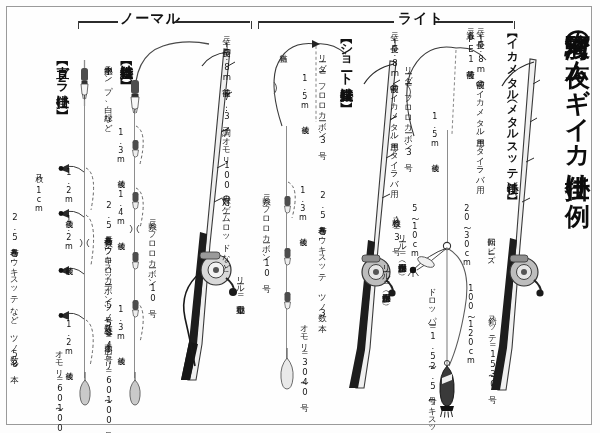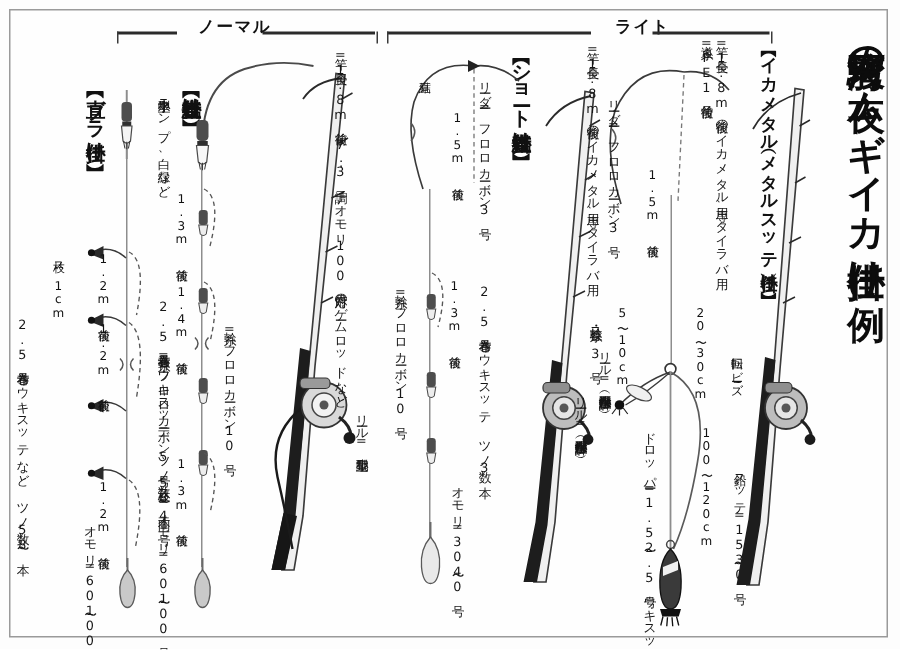--- a/index.html
+++ b/index.html
@@ -24,24 +24,23 @@
     white-space:nowrap;
     line-height:1.02;
     letter-spacing:0px;
     font-family:"DejaVu Sans","Liberation Sans",sans-serif;
   }
 
   
   .grouphdr{
     position:absolute;
     font-weight:bold;
-    font-size:11px;
+    font-size:14px;
     letter-spacing:1px;
     color:#111;
-    margin-left:12px;
   }
   .hdrline{position:absolute;background:#2b2b2b;}
   .boxline{position:absolute;border-color:#3a3a3a;border-style:solid;}
 
   
   .maintitle{
     position:absolute;right:10px;top:14px;
     font-size:25px;font-weight:bold;line-height:1.0;
     letter-spacing:0px;color:#0c0c0c;
   }

